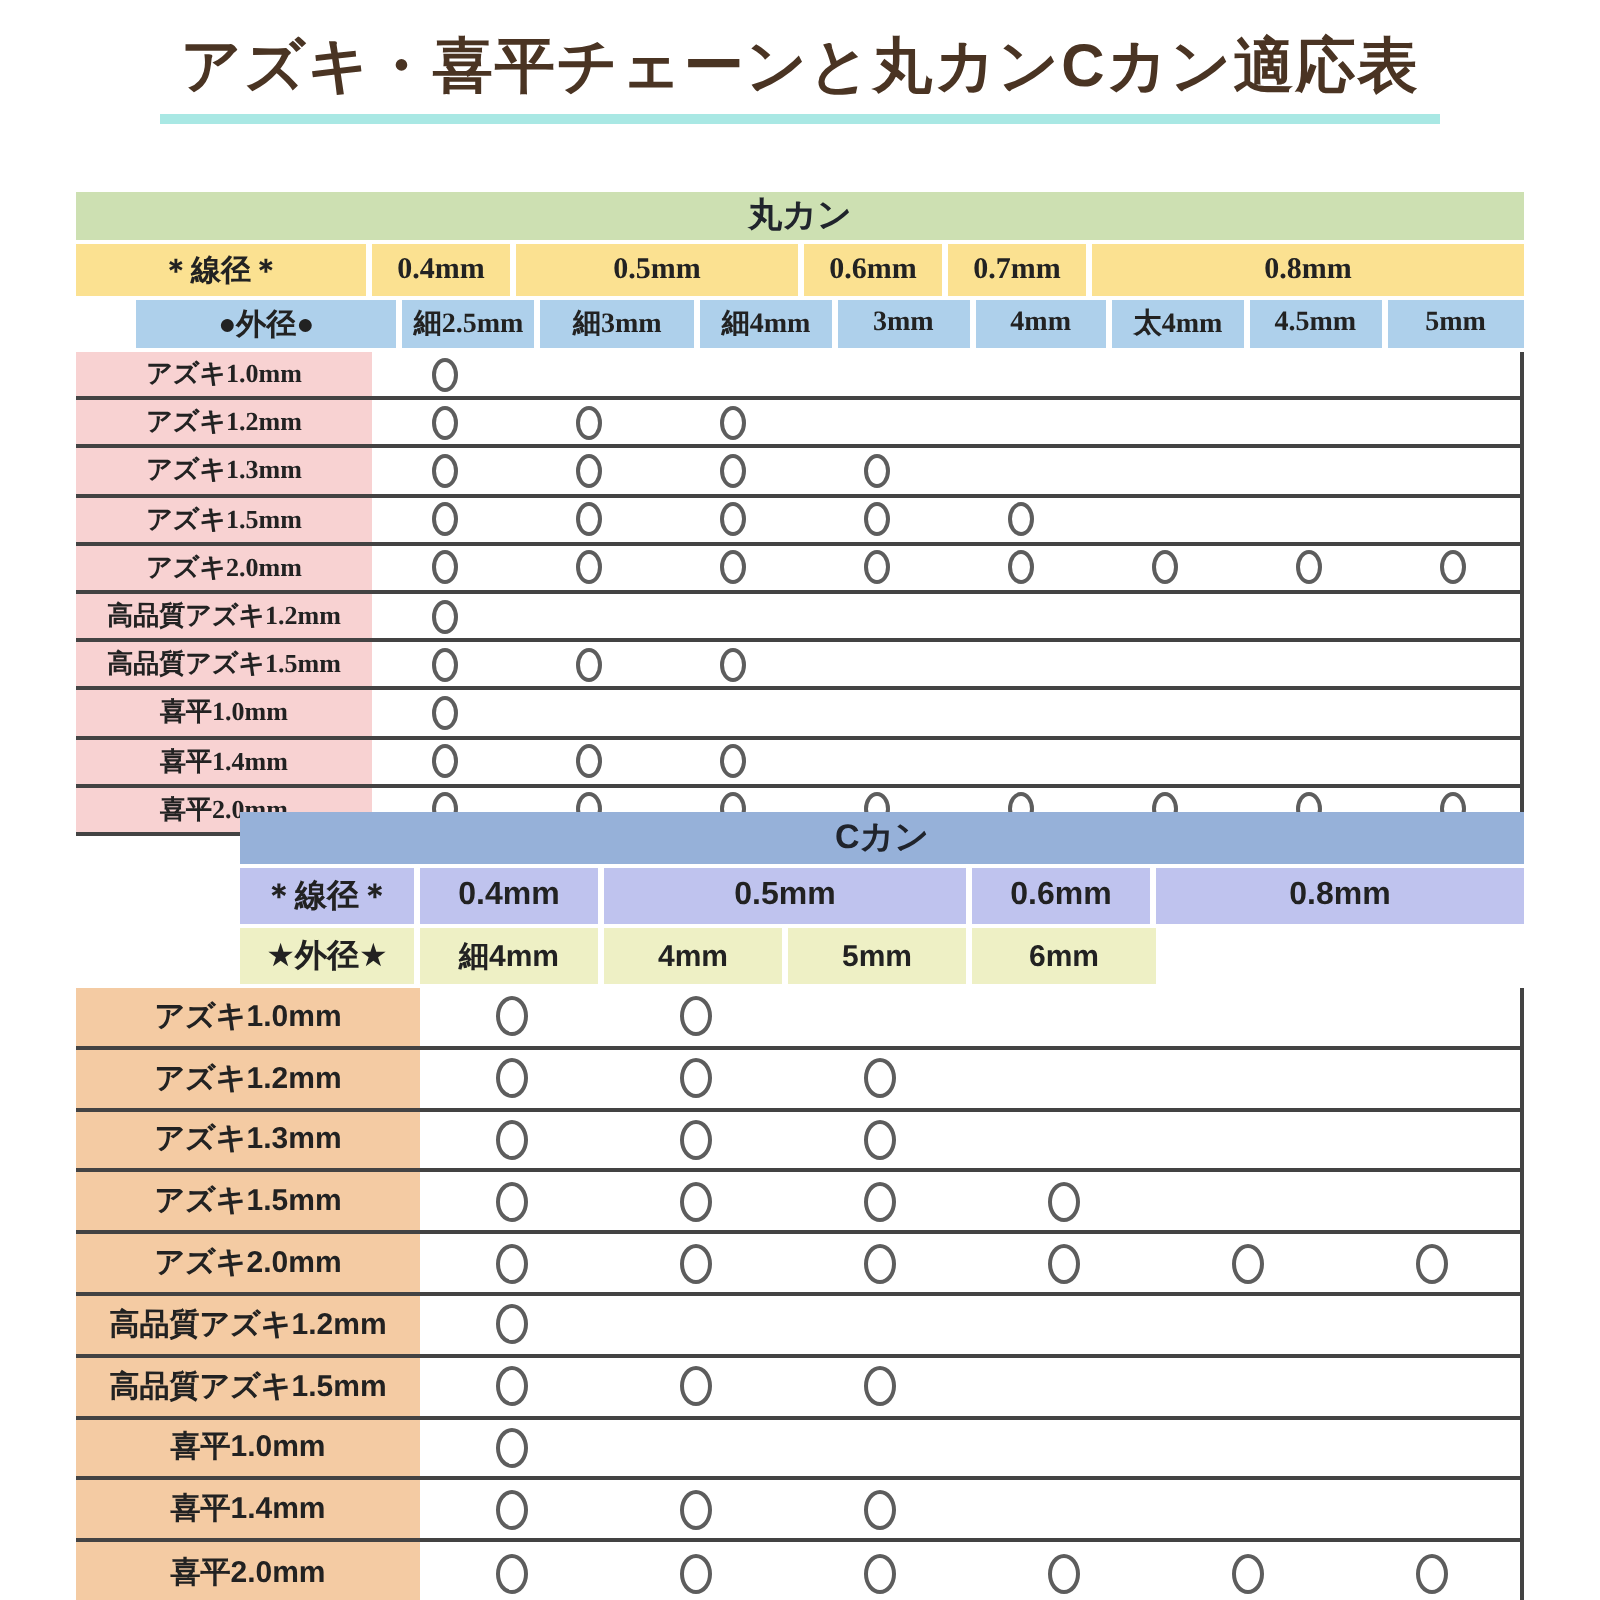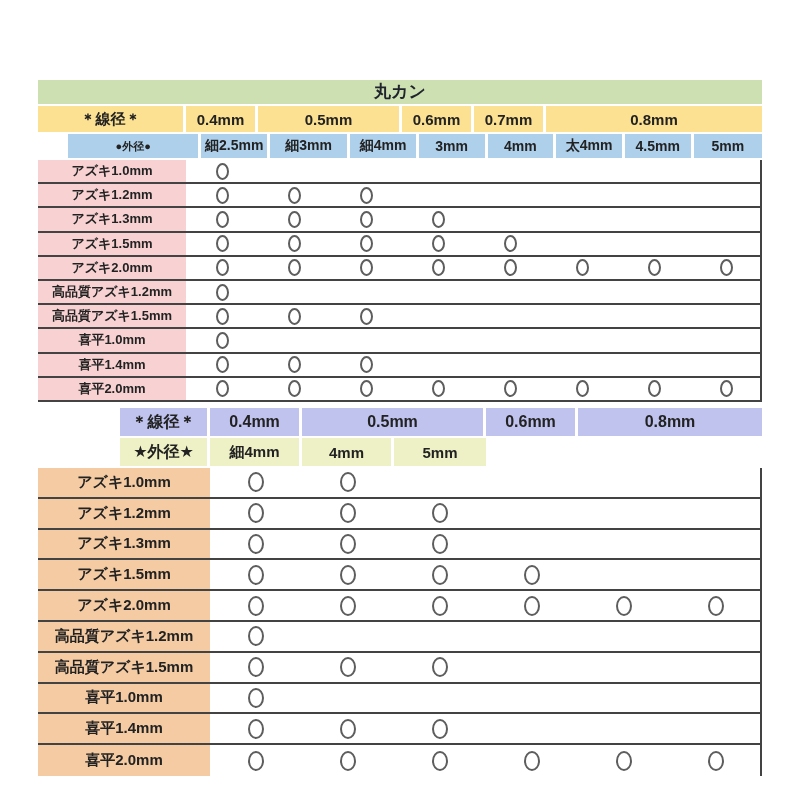--- a/index.html
+++ b/index.html
@@ -29,33 +29,36 @@
   }
   .dcell { display:flex; align-items:center; justify-content:center; }
   .circ { box-sizing:border-box; border:2px solid #5d5d5d; border-radius:50%; background:transparent; }
   .rborder { position:absolute; top:0; right:0; bottom:0; width:2px; background:#434343; }
 </style>
 </head>
 <body>
 
 <div class="sheet">
 
-
-  <section class="tbl" id="tbl0" style="left: 38px; top: 80px; width: 724px;">
+  <div class="title-wrap">
+    <span class="title" style="color: rgb(74, 52, 35); border-bottom-color: rgb(169, 232, 228);">アズキ・喜平チェーンと丸カンCカン適応表</span>
+  </div>
+
+  <section class="tbl" id="tbl0" style="left: 38px; top: 96px; width: 724px; font-family: Liberation Serif, serif;">
     <div class="tbar" style="height: 24px; line-height: 24px; background: rgb(205, 224, 178); margin-left: 0px;">丸カン</div>
     <div class="hrow wire" style="height: 26px;">
         <div class="hcell" style="width: 148px; background: rgb(251, 225, 145); font-size: 15px;">＊線径＊</div>
         <div class="hcell" style="width: 72px; background: rgb(251, 225, 145); font-size: 15px;">0.4mm</div>
         <div class="hcell" style="width: 144px; background: rgb(251, 225, 145); font-size: 15px;">0.5mm</div>
         <div class="hcell" style="width: 72px; background: rgb(251, 225, 145); font-size: 15px;">0.6mm</div>
         <div class="hcell" style="width: 72px; background: rgb(251, 225, 145); font-size: 15px;">0.7mm</div>
         <div class="hcell" style="width: 216px; background: rgb(251, 225, 145); font-size: 15px;">0.8mm</div>
       </div>
     <div class="hrow outer" style="height: 24px;">
-        <div class="hcell" style="width: 140px; background: rgb(174, 208, 235); font-size: 11px; margin-left: 30px;">●外径●</div>
+        <div class="hcell" style="width: 140px; background: rgb(174, 208, 235); font-size: 15px; margin-left: 30px;">●外径●</div>
         <div class="hcell" style="width: 72px; background: rgb(174, 208, 235); font-size: 14px;">細2.5mm</div>
         <div class="hcell" style="width: 84px; background: rgb(174, 208, 235); font-size: 14px;">細3mm</div>
         <div class="hcell" style="width: 72px; background: rgb(174, 208, 235); font-size: 14px;">細4mm</div>
         <div class="hcell" style="width: 72px; background: rgb(174, 208, 235); font-size: 14px;">3mm</div>
         <div class="hcell" style="width: 72px; background: rgb(174, 208, 235); font-size: 14px;">4mm</div>
         <div class="hcell" style="width: 72px; background: rgb(174, 208, 235); font-size: 14px;">太4mm</div>
         <div class="hcell" style="width: 72px; background: rgb(174, 208, 235); font-size: 14px;">4.5mm</div>
         <div class="hcell" style="width: 72px; background: rgb(174, 208, 235); font-size: 14px;">5mm</div>
       </div>
     <div class="drows">
@@ -241,34 +244,36 @@
           </div>
           <div class="dcell" style="width: 72px;">
             <div class="circ" style="width: 13px; height: 17px;"></div>
           </div>
         </div>
         <div class="rborder"></div>
       </div>
   </section>
 
   <section class="tbl" id="tbl1" style="left: 38px; top: 406px; width: 724px;">
+    <div class="tbar" style="height: 26px; line-height: 26px; background: rgb(150, 177, 217); margin-left: 82px;">Cカン</div>
     <div class="hrow wire" style="height: 28px;">
         <div class="hcell spacer" style="width: 82px;"></div>
         <div class="hcell" style="width: 90px; background: rgb(191, 195, 238); font-size: 16px;">＊線径＊</div>
         <div class="hcell" style="width: 92px; background: rgb(191, 195, 238); font-size: 16px;">0.4mm</div>
         <div class="hcell" style="width: 184px; background: rgb(191, 195, 238); font-size: 16px;">0.5mm</div>
         <div class="hcell" style="width: 92px; background: rgb(191, 195, 238); font-size: 16px;">0.6mm</div>
         <div class="hcell" style="width: 184px; background: rgb(191, 195, 238); font-size: 16px;">0.8mm</div>
       </div>
     <div class="hrow outer" style="height: 28px;">
         <div class="hcell spacer" style="width: 82px;"></div>
         <div class="hcell" style="width: 90px; background: rgb(238, 240, 197); font-size: 16px;">★外径★</div>
         <div class="hcell" style="width: 92px; background: rgb(238, 240, 197); font-size: 15px;">細4mm</div>
         <div class="hcell" style="width: 92px; background: rgb(238, 240, 197); font-size: 15px;">4mm</div>
         <div class="hcell" style="width: 92px; background: rgb(238, 240, 197); font-size: 15px;">5mm</div>
+        <div class="hcell" style="width: 92px; background: rgb(238, 240, 197); font-size: 15px;">6mm</div>
       </div>
     <div class="drows">
         <div class="drow" style="height: 30.8px;">
           <div class="dlabel" style="width: 172px; background: rgb(244, 203, 163); font-size: 15px;">アズキ1.0mm</div>
           <div class="dcell" style="width: 92px;">
             <div class="circ" style="width: 16px; height: 20px;"></div>
           </div>
           <div class="dcell" style="width: 92px;">
             <div class="circ" style="width: 16px; height: 20px;"></div>
           </div>

